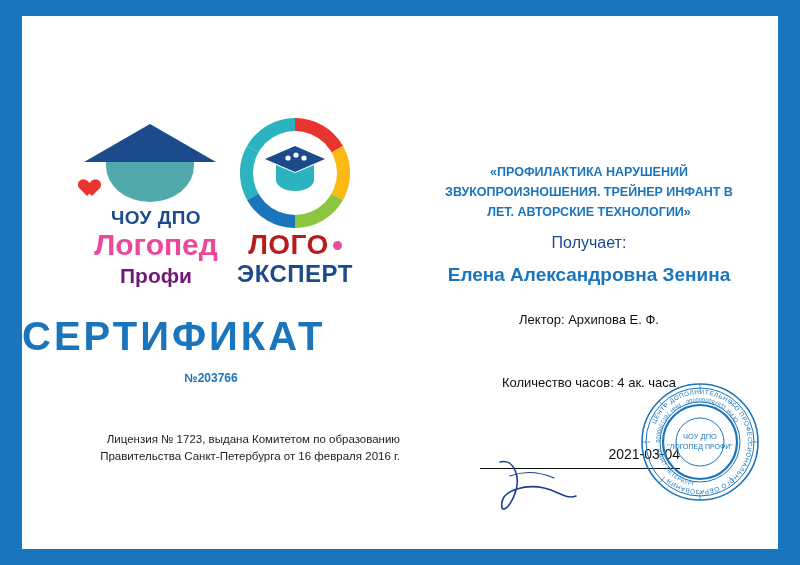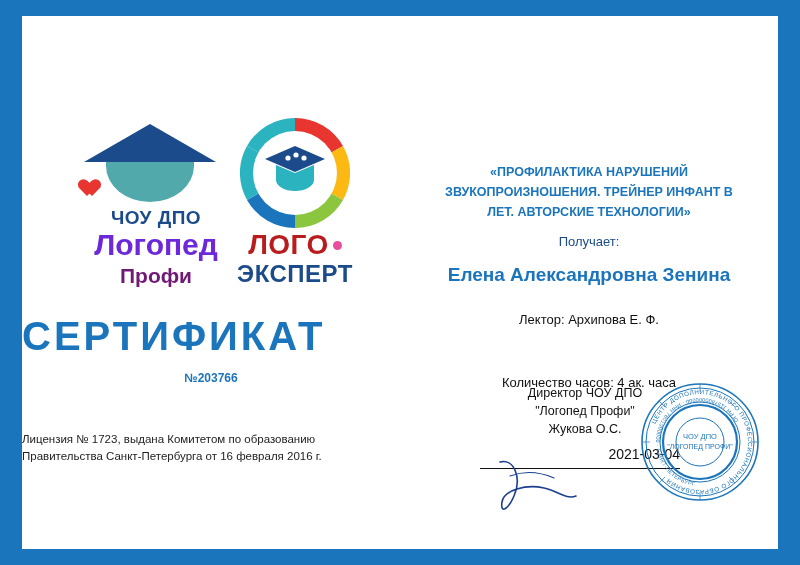--- a/index.html
+++ b/index.html
@@ -110,21 +110,21 @@
   .profi-line1 {
     font-size: 19px;
     font-weight: bold;
     color: #1b4b8a;
     letter-spacing: 0.5px;
     line-height: 20px;
   }
   .profi-line2 {
     font-size: 30px;
     font-weight: bold;
-    color: #6d28d9;
+    color: #ec4899;
     line-height: 31px;
     margin-top: 1px;
   }
   .profi-line3 {
     font-size: 21px;
     font-weight: bold;
     color: #701a75;
     line-height: 31px;
   }
 
@@ -194,21 +194,21 @@
     text-align: center;
     font-size: 12px;
     color: #1b75bc;
     font-weight: bold;
   }
   .license {
     position: absolute;
     left: 0;
     top: 415px;
     width: 378px;
-    text-align: left;
+    text-align: right;
     font-size: 11.5px;
     color: #222;
     line-height: 17px;
   }
 
   
   .right-col {
     position: absolute;
     left: 378px;
     top: 0;
@@ -235,21 +235,21 @@
     line-height: 20px;
     font-weight: bold;
     margin-top: 24px;
   }
   .receives-label {
     position: absolute;
     left: 0;
     top: 218px;
     width: 378px;
     text-align: center;
-    font-size: 13px;
+    font-size: 16px;
     color: #1b4b8a;
   }
   .recipient {
     position: absolute;
     left: 0;
     top: 248px;
     width: 378px;
     text-align: center;
     font-size: 19px;
     font-weight: bold;
@@ -387,25 +387,20 @@
         <div>ЗВУКОПРОИЗНОШЕНИЯ. ТРЕЙНЕР ИНФАНТ В</div>
         <div>ЛЕТ. АВТОРСКИЕ ТЕХНОЛОГИИ»</div>
       </div>
 
       <div class="receives-label">Получает:</div>
       <div class="recipient">Елена Александровна Зенина</div>
 
       <div class="lecturer">Лектор: Архипова Е. Ф.</div>
       <div class="hours">Количество часов: 4 ак. часа</div>
 
-      <div class="director-block">
-        <div>Директор ЧОУ ДПО</div>
-        <div>"Логопед Профи"</div>
-        <div>Жукова О.С.</div>
-      </div>
 
       <div class="date-line">2021-03-04</div>
       <div class="date-rule"></div>
 
       <div class="signature">
         <svg width="120" height="70" viewBox="0 0 120 70">
           <path d="M4 6 C 18 2, 26 22, 18 40 C 12 54, 4 58, 6 46 C 8 34, 30 28, 48 32 C 62 35, 70 44, 80 40" fill="none" stroke="#1b3f8f" stroke-width="1.6" stroke-linecap="round"></path>
           <path d="M14 20 C 30 14, 44 16, 58 22" fill="none" stroke="#1b3f8f" stroke-width="1.2" stroke-linecap="round"></path>
         </svg>
       </div>

